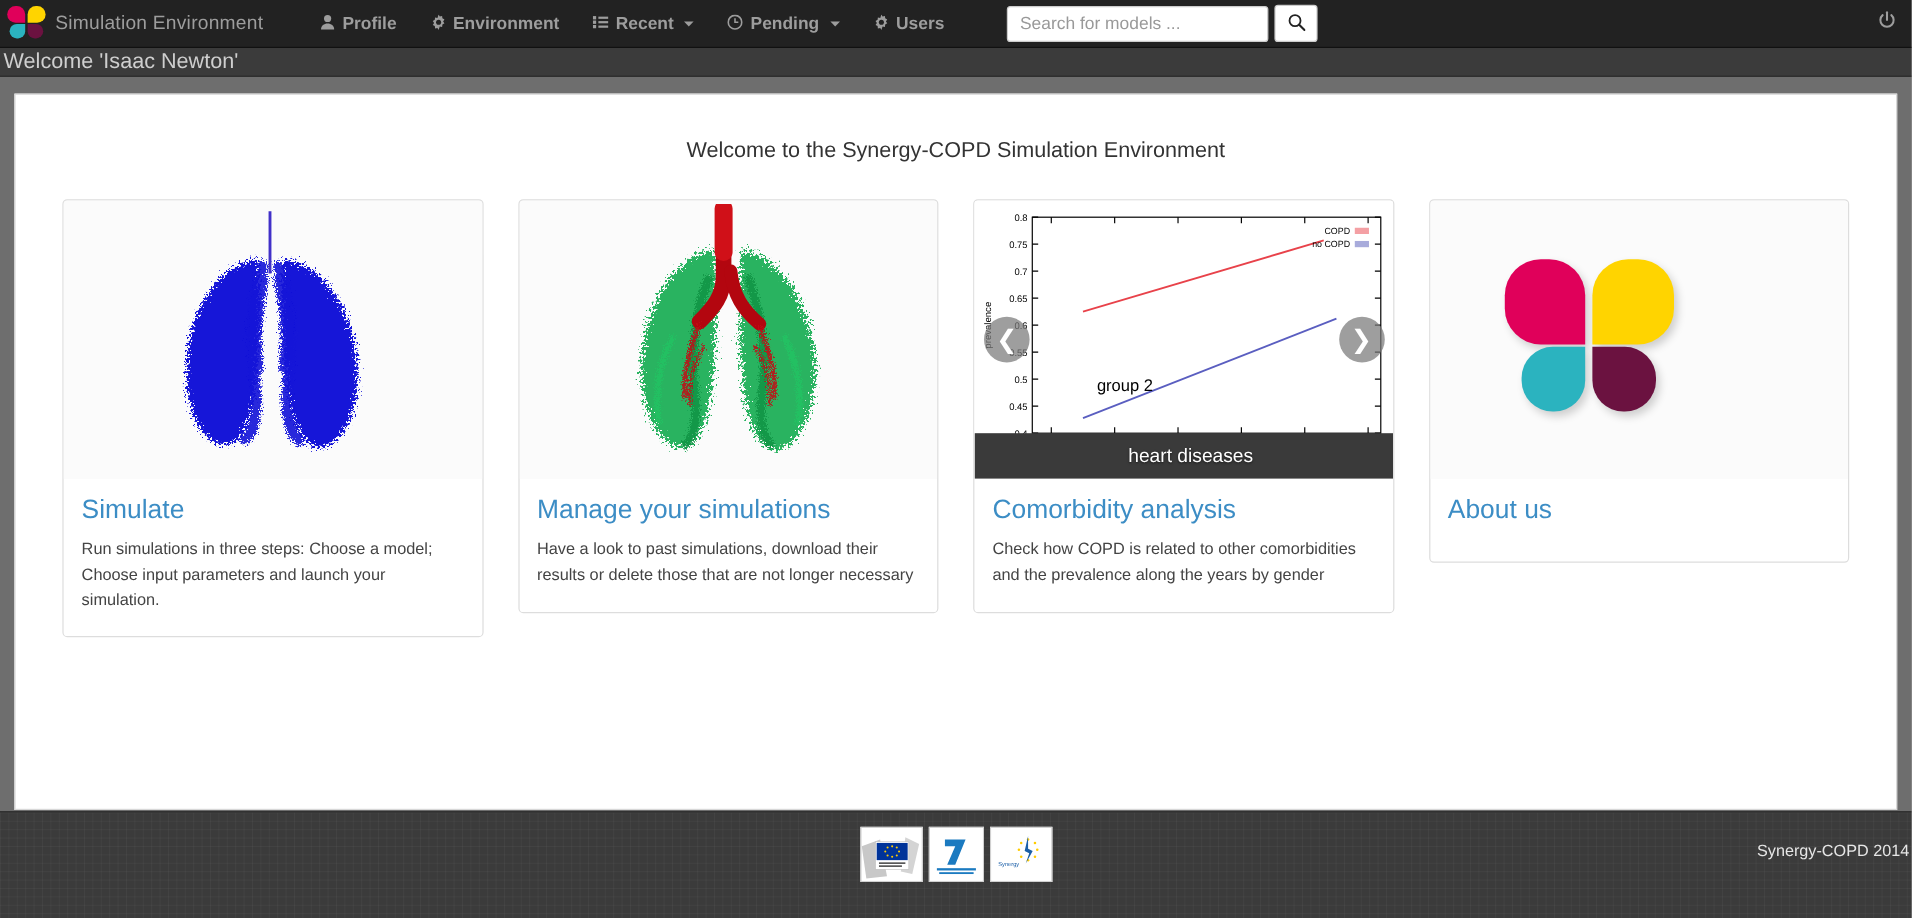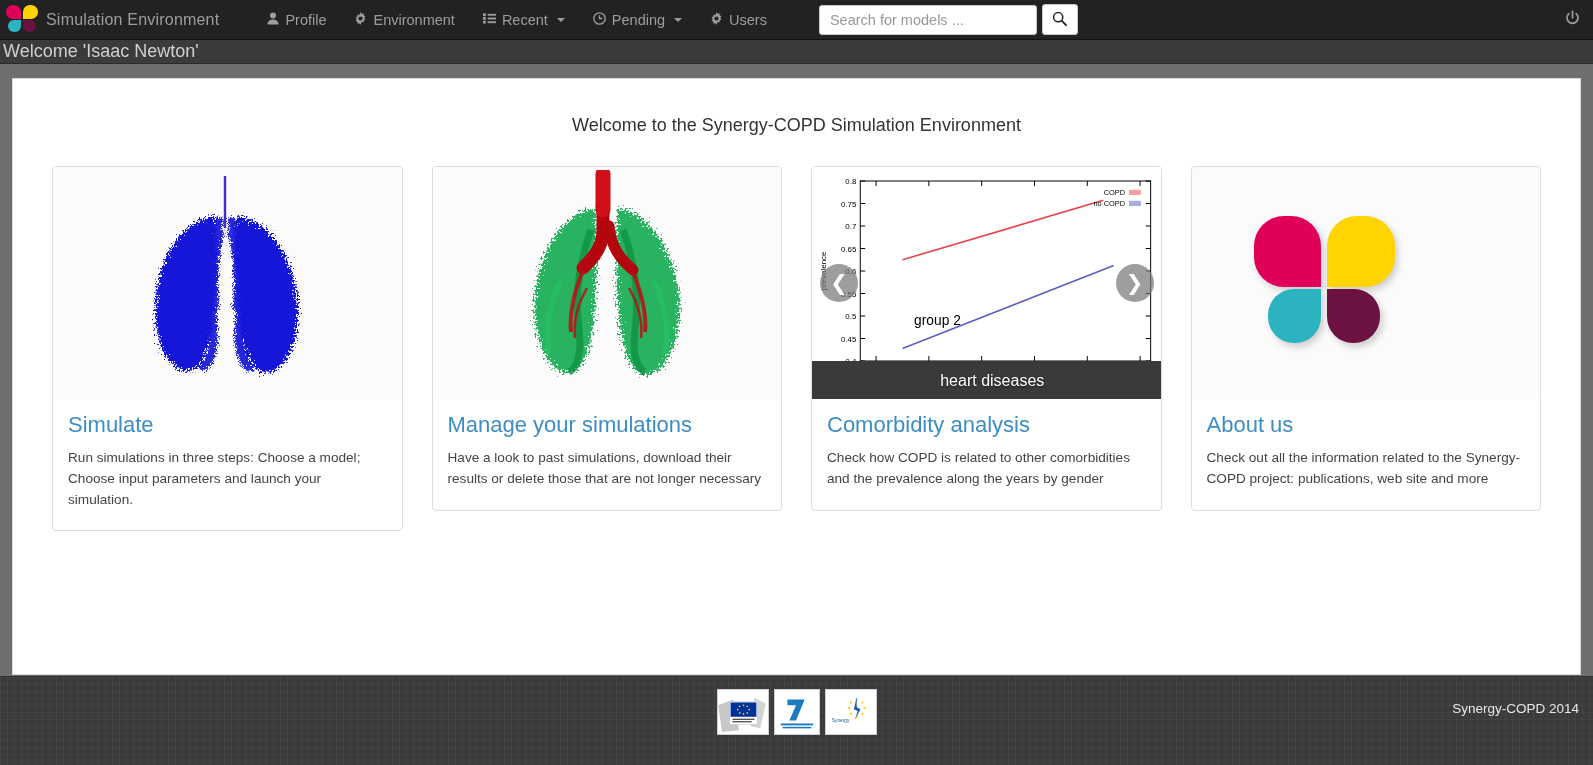--- a/index.html
+++ b/index.html
@@ -32,21 +32,21 @@
   .petal.bl { left: 2px; top: 15px; width: 13px; height: 12px; background: #2bb3bf; border-radius: 6px 0 6px 6px; }
   .petal.br { left: 17px; top: 15px; width: 13px; height: 12px; background: #6b1240; border-radius: 0 6px 6px 6px; }
 
   #navbar-title {
     color: #9d9d9d;
     font-size: 16px;
     letter-spacing: .2px;
     margin-right: 34px;
     white-space: nowrap;
   }
-  #nav-links { display: flex; align-items: center; height: 40px; }
+  #nav-links { display: flex; align-items: center; height: 40px; font-weight: bold; }
   .nav-link {
     color: #9d9d9d;
     font-size: 14.5px;
     padding: 0 14px;
     height: 40px;
     line-height: 40px;
     display: flex; align-items: center; gap: 6px;
     cursor: pointer;
     white-space: nowrap;
   }
@@ -235,21 +235,21 @@
     left: 50%;
     transform: translateX(-50%);
     top: 12px;
     display: flex;
     align-items: flex-start;
     gap: 5px;
   }
   .flogo { background: #fff; border: 1px solid #d0d0d0; display:block; }
   #copyright {
     position: absolute;
-    right: 14px;
+    right: 2px;
     top: 24px;
     color: #e6e6e6;
     font-size: 13.5px;
   }
 </style>
 </head>
 <body>
 
 <div id="navbar">
   <div id="brand-logo">
@@ -502,21 +502,20 @@
         <div class="card-media">
           <div class="big-logo">
             <span class="p tl"></span>
             <span class="p tr"></span>
             <span class="p bl"></span>
             <span class="p br"></span>
           </div>
         </div>
         <div class="card-body">
           <h3 class="card-title">About us</h3>
-          <p class="card-text">Check out all the information related to the Synergy-COPD project: publications, web site and more</p>
         </div>
       </div>
 
     </div>
   </div>
 </div>
 
 <div id="footer">
   <div id="footer-logos">
 

